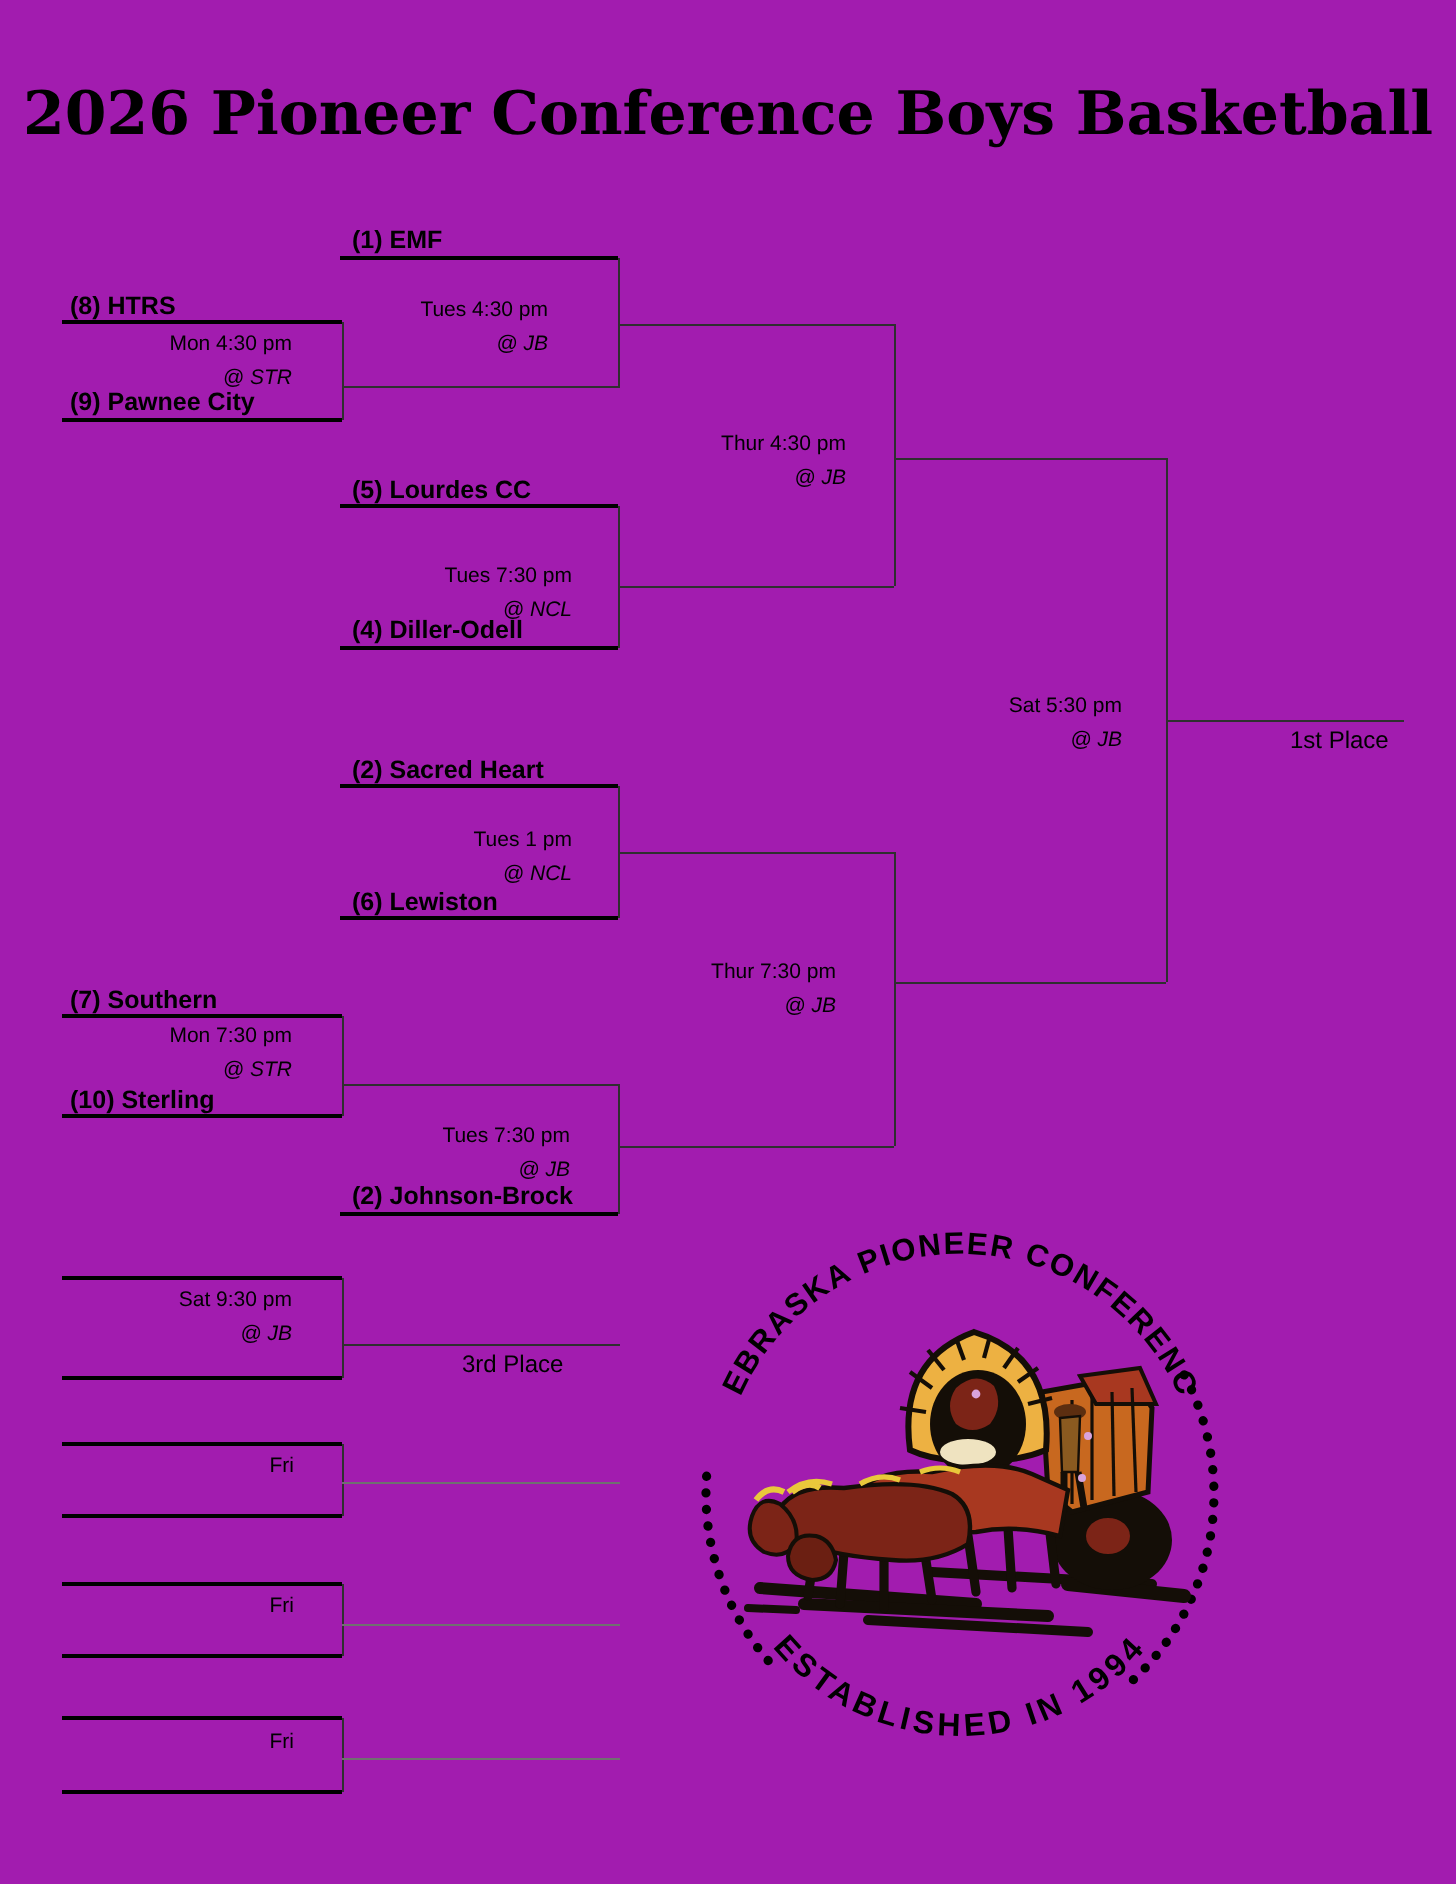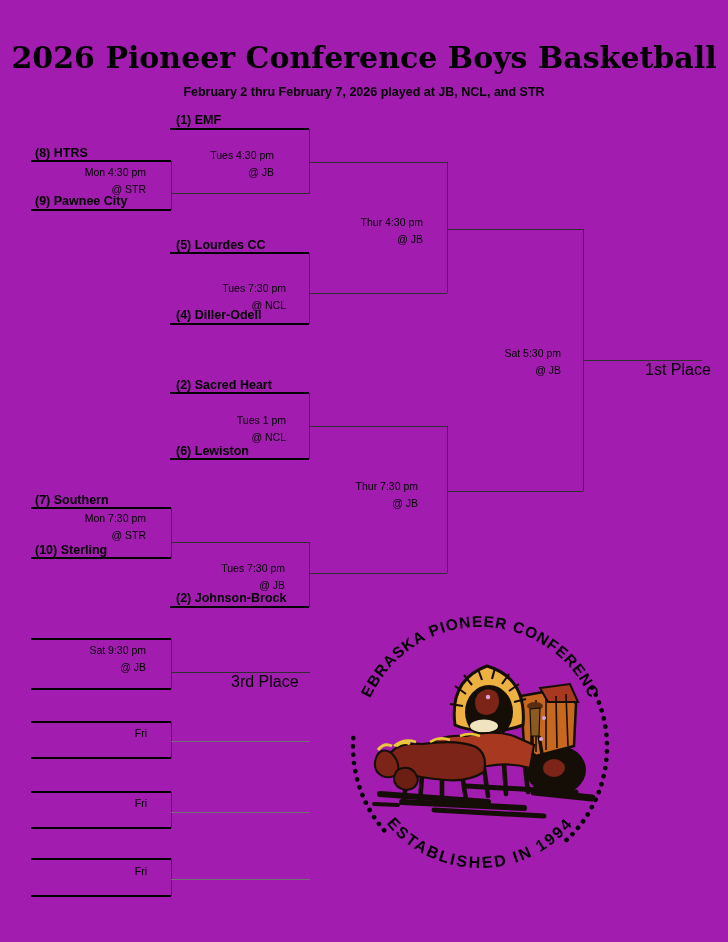--- a/index.html
+++ b/index.html
@@ -5,35 +5,34 @@
   html,body{margin:0;padding:0;background:#fff;}
   #page{position:relative;width:728px;height:942px;background:#a21caf;overflow:hidden;
         font-family:"Liberation Sans","DejaVu Sans",sans-serif;color:#000;}
   .abs{position:absolute;}
   .title{left:0;right:0;top:40px;text-align:center;
          font-family:"DejaVu Serif","Liberation Serif",serif;
          font-weight:bold;font-size:30px;white-space:nowrap;}
   .subtitle{left:0;right:0;top:85px;text-align:center;font-weight:bold;font-size:12.5px;}
   .team{font-weight:bold;font-size:12.5px;white-space:nowrap;line-height:13px;}
   .sched{font-size:10.5px;line-height:13px;text-align:right;}
-  .sched .l2{margin-top:4px;}
-  .place{font-size:16px;line-height:12px;white-space:nowrap;}
+  .sched .l2{margin-top:4px;font-style:italic;}
+  .place{font-size:12px;line-height:12px;white-space:nowrap;}
   .tl{height:2px;background:#000;}        
   .hfeed{height:1px;background:#2f2f2f;}  
   .hfeed-g{height:1px;background:#707070;}
   .vconn{width:1px;background:#2f2f2f;}   
   svg text{font-family:"Liberation Sans","DejaVu Sans",sans-serif;}
 </style>
 </head>
 <body>
 
 <div id="page">
 
   <div class="abs title">2026 Pioneer Conference Boys Basketball</div>
-  <div class="abs subtitle">February 2 thru February 7, 2026 played at JB, NCL, and STR</div>
 
   <div class="abs team" style="left:176px;top:114px">(1) EMF</div>
   <div class="abs team" style="left:35px;top:147px">(8) HTRS</div>
   <div class="abs team" style="left:35px;top:195px">(9) Pawnee City</div>
   <div class="abs team" style="left:176px;top:239px">(5) Lourdes CC</div>
   <div class="abs team" style="left:176px;top:309px">(4) Diller-Odell</div>
   <div class="abs team" style="left:176px;top:379px">(2) Sacred Heart</div>
   <div class="abs team" style="left:176px;top:445px">(6) Lewiston</div>
   <div class="abs team" style="left:35px;top:494px">(7) Southern</div>
   <div class="abs team" style="left:35px;top:544px">(10) Sterling</div>

